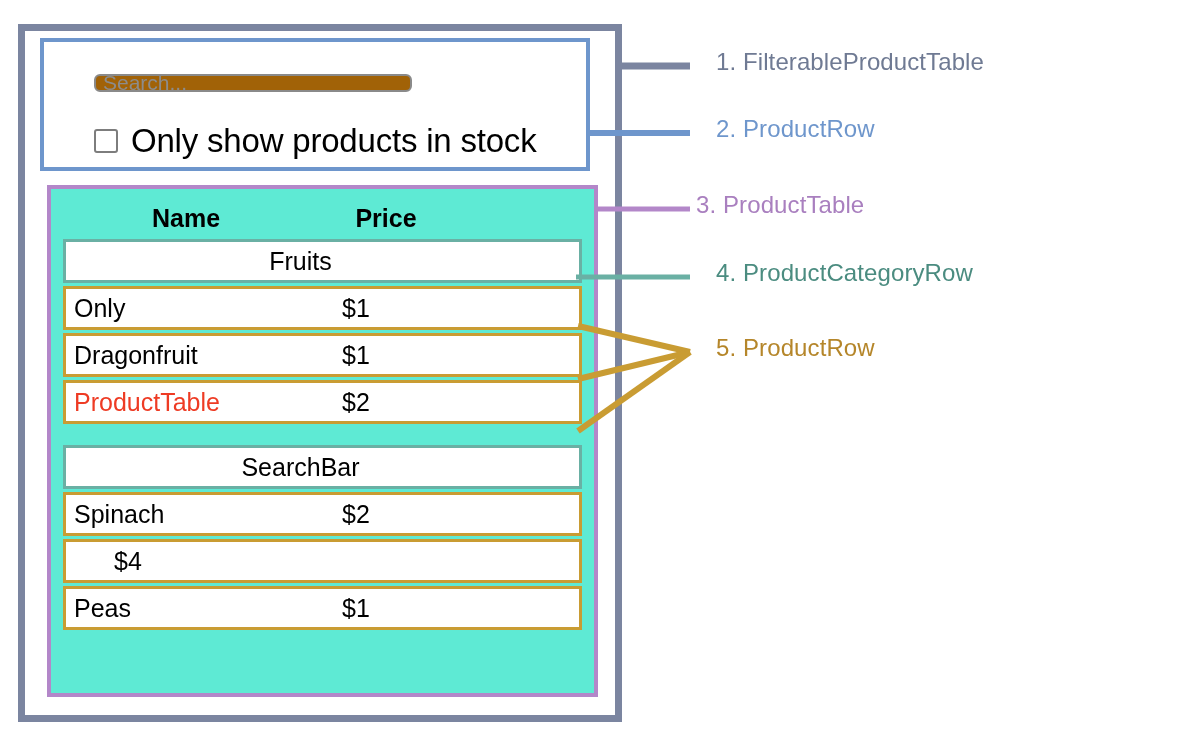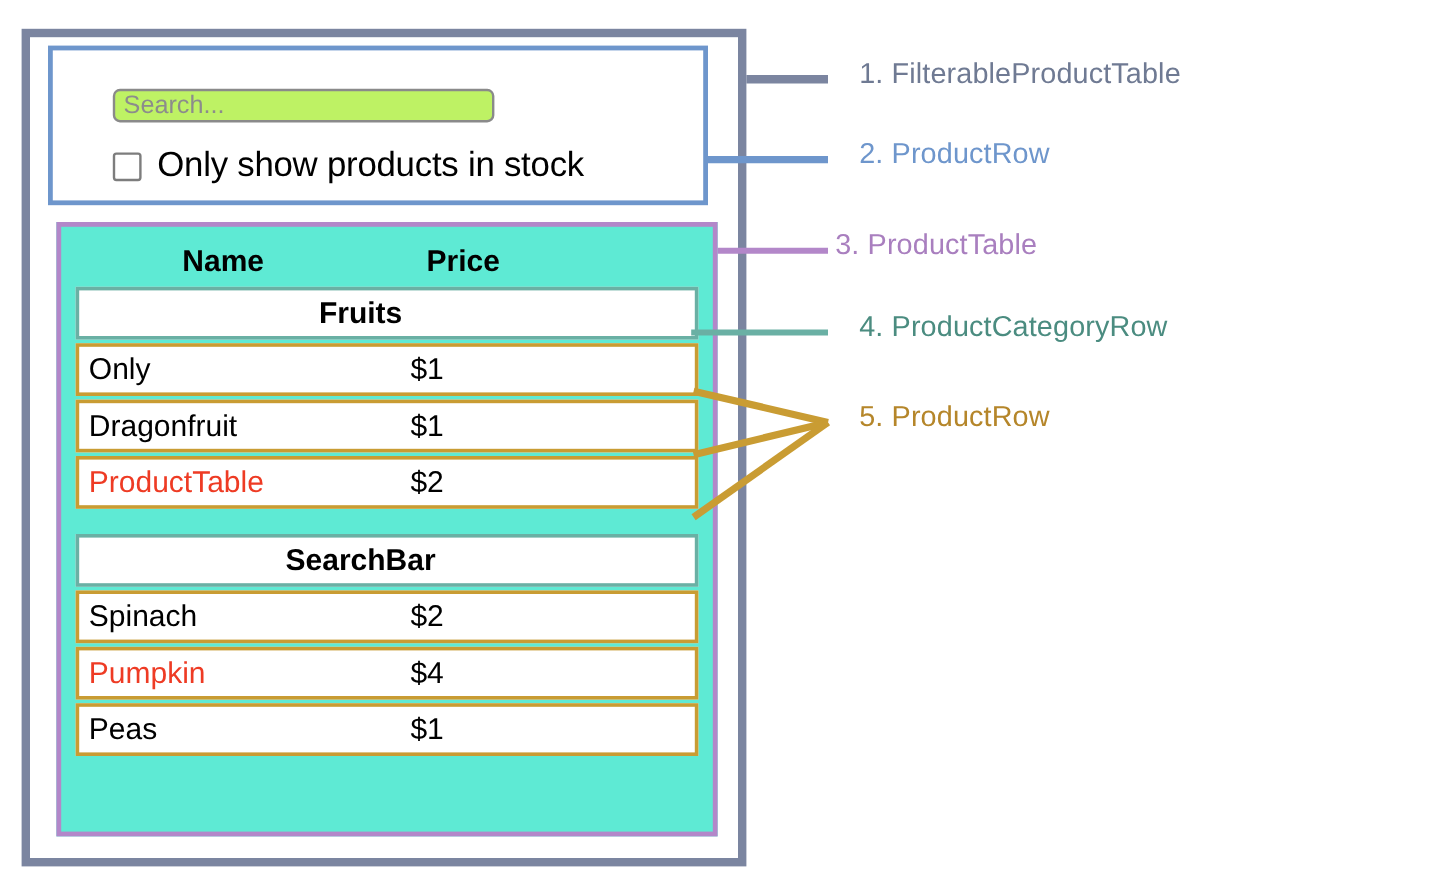--- a/index.html
+++ b/index.html
@@ -57,25 +57,25 @@
     background: #ffffff;
     z-index: 3;
   }
   .search-input-wrap {
     position: absolute;
     left: 50px;
     top: 32px;
   }
   .search-input {
     width: 318px;
-    height: 28px;
+    height: 18px;
     border: 2px solid #8a8a8a;
     border-radius: 6px;
     box-sizing: border-box;
-    background: #bef264;
+    background: #a16207;
     font-family: "Liberation Sans", sans-serif;
     font-size: 21px;
     color: #000000;
     padding: 0 7px;
     outline: none;
   }
   .search-input::placeholder {
     color: #8c8c8c;
     opacity: 1;
   }
@@ -90,21 +90,21 @@
   .checkbox-square {
     width: 24px;
     height: 24px;
     border: 2px solid #7d7d7d;
     border-radius: 3px;
     box-sizing: border-box;
     background: #ffffff;
     flex: 0 0 auto;
   }
   .checkbox-label {
-    font-size: 29px;
+    font-size: 33px;
     color: #000000;
     line-height: 1;
     white-space: nowrap;
     letter-spacing: -0.2px;
   }
 
   
   .producttable-box {
     position: absolute;
     left: 47px;
@@ -145,21 +145,21 @@
     height: 44px;
     border: 3px solid #6ab0a4;
     box-sizing: border-box;
     background: #ffffff;
     display: flex;
     align-items: center;
     justify-content: center;
     margin-bottom: 3px;
   }
   .category-row .cat-label {
-    font-weight: bold;
+    font-weight: normal;
     font-size: 25px;
     color: #000000;
     position: relative;
     left: -22px;
   }
 
   
   .product-row {
     height: 44px;
     border: 3px solid #c99c33;
@@ -265,21 +265,20 @@
       <div class="category-row">
         <span class="cat-label">SearchBar</span>
       </div>
 
       <div class="product-row">
         <span class="p-name">Spinach</span>
         <span class="p-price">$2</span>
       </div>
 
       <div class="product-row">
-        <span class="p-name oos">Pumpkin</span>
         <span class="p-price">$4</span>
       </div>
 
       <div class="product-row">
         <span class="p-name">Peas</span>
         <span class="p-price">$1</span>
       </div>
 
     </div>
   </div>

